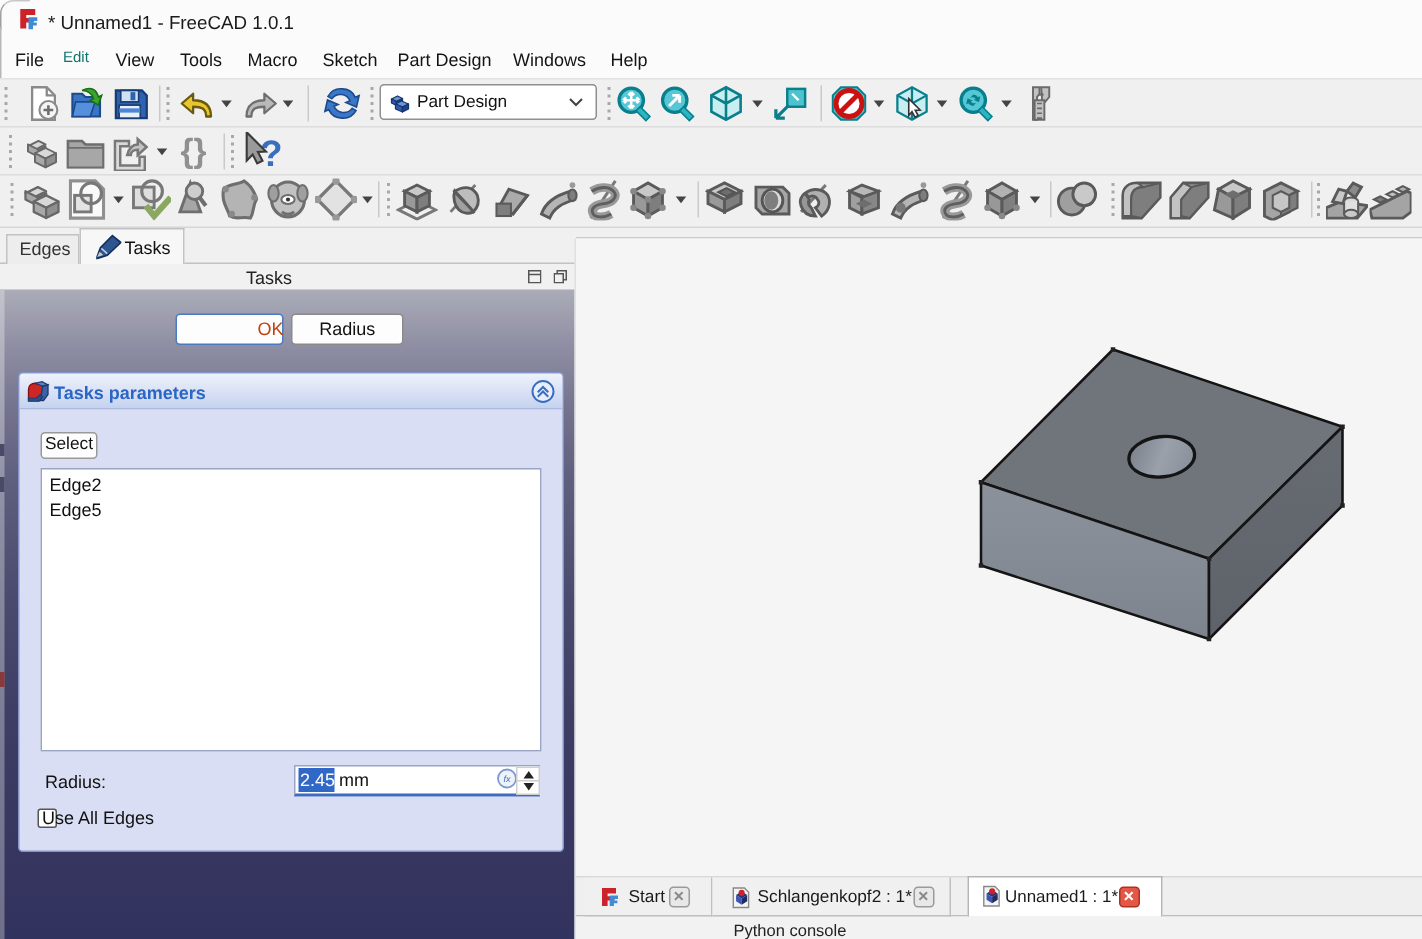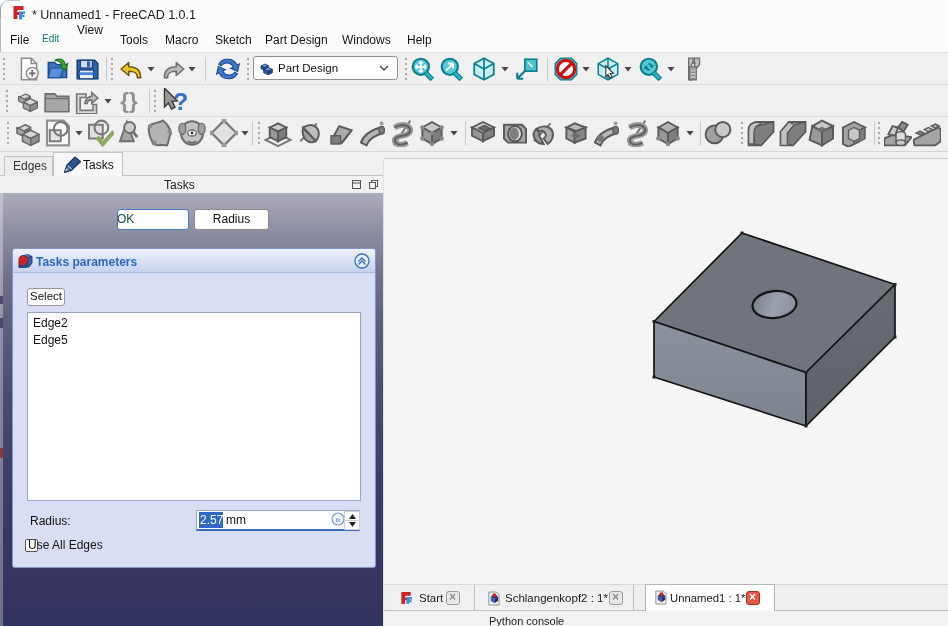--- a/index.html
+++ b/index.html
@@ -3,21 +3,21 @@
 <div class="ab" style="left:0;top:0;width:948px;height:52px;background:#fbfbfb"></div>
 <div class="ab" style="left:0;top:0;width:20px;height:20px;border-left:1.5px solid #a0a0a0;border-top:1.5px solid #c8c8c8;border-top-left-radius:9px"></div>
 <div class="ab" style="left:0;top:18px;width:1px;height:34px;background:#b8b8b8"></div>
 <svg class="ab" style="left:12px;top:5px" width="13" height="15" viewBox="0 0 12 15">
     <path d="M1 1h10v4h-6v2h5v3h-5v4H1z" fill="#cc2229"></path>
     <path d="M6 6h6v2.5h-3v1h2.5v2H9V14H6z" fill="#418bd4" transform="translate(0.5,0.5)"></path>
   </svg>
 <div class="ab" style="left:32px;top:7.5px;font-size:12.5px;color:#1a1a1a">* Unnamed1 - FreeCAD 1.0.1</div>
 <div class="ab" style="left:10px;top:33px;font-size:12px;color:#141414">File</div>
 <div class="ab" style="left:42px;top:33px;font-size:10px;color:#0f766e">Edit</div>
-<div class="ab" style="left:77px;top:23px;font-size:12px;color:#141414">View</div>
+<div class="ab" style="left:77px;top:33px;font-size:12px;color:#141414">View</div>
 <div class="ab" style="left:120px;top:33px;font-size:12px;color:#141414">Tools</div>
 <div class="ab" style="left:165px;top:33px;font-size:12px;color:#141414">Macro</div>
 <div class="ab" style="left:215px;top:33px;font-size:12px;color:#141414">Sketch</div>
 <div class="ab" style="left:265px;top:33px;font-size:12px;color:#141414">Part Design</div>
 <div class="ab" style="left:342px;top:33px;font-size:12px;color:#141414">Windows</div>
 <div class="ab" style="left:407px;top:33px;font-size:12px;color:#141414">Help</div>
 <div class="ab" style="left:0;top:52px;width:948px;height:99px;background:#f0f0f0;border-top:1px solid #e2e2e2"></div>
 <div class="ab" style="left:0;top:84px;width:948px;height:1px;background:#dcdcdc"></div>
 <div class="ab" style="left:0;top:116px;width:948px;height:1px;background:#dcdcdc"></div>
 <div class="ab" style="left:0;top:151px;width:948px;height:1px;background:#d6d6d6"></div>
@@ -558,21 +558,21 @@
 <svg class="ab" style="left:352px;top:180px" width="9" height="9" viewBox="0 0 9 9">
     <rect x="0.5" y="0.5" width="8" height="8" fill="none" stroke="#555"></rect>
     <path d="M0.5 3h8" stroke="#555"></path>
   </svg>
 <svg class="ab" style="left:369px;top:180px" width="9" height="9" viewBox="0 0 9 9">
     <rect x="2.5" y="0.5" width="6" height="6" fill="none" stroke="#555"></rect>
     <rect x="0.5" y="2.5" width="6" height="6" fill="#f1f1f1" stroke="#555"></rect>
   </svg>
 <div class="ab" style="left:0;top:193px;width:383px;height:433px;background:linear-gradient(180deg,#abacb8 0%,#8d8da3 9%,#74748f 18%,#5f5f7f 29%,#4a4a6e 48%,#3b3b63 71%,#32325e 100%)"></div>
 <div class="ab" style="left:117px;top:209px;width:72px;height:21px;background:#fdfdfd;border:1.5px solid #4a7ac0;border-radius:3px"></div>
-<div class="ab" style="left:117px;top:212px;width:72px;text-align:left;font-size:12px;color:#14532d">OK</div>
+<div class="ab" style="left:117px;top:212px;width:72px;text-align:right;font-size:12px;color:#c2410c">OK</div>
 <div class="ab" style="left:194px;top:209px;width:75px;height:21px;background:#fdfdfd;border:1px solid #8a8a8a;border-radius:3px"></div>
 <div class="ab" style="left:194px;top:212px;width:75px;text-align:center;font-size:12px;color:#111">Radius</div>
 <div class="ab" style="left:12px;top:248px;width:364px;height:320px;background:#d9def4;border:1px solid #8494c8;border-radius:3px"></div>
 <div class="ab" style="left:13px;top:249px;width:362px;height:24px;background:linear-gradient(180deg,#eef2fb,#c6d2ee);border-bottom:1px solid #aabade;border-radius:3px 3px 0 0"></div>
 <svg class="ab" style="left:18px;top:253px" width="16" height="16" viewBox="0 0 16 16">
     <path d="M1 6.5C1 4 3 2.5 5.5 2.5L10 3l3 1.5-1 6-4 3.5H1z" fill="#cc2626" stroke="#7e1212" stroke-width="0.9"></path>
     <path d="M5.5 2.5L10 1.5l4 2-3.5 1z" fill="#5b82c0" stroke="#1c3a70" stroke-width="0.8"></path>
     <path d="M10.5 4.5L14 3.5l0 6.5-3 4-3.5 0 2-4z" fill="#3a62a4" stroke="#1c3a70" stroke-width="0.9"></path>
     <path d="M1 14.5h7l2.5-3-1.5-1.5-3 2.5H1z" fill="#2c4f8c" stroke="#1c3a70" stroke-width="0.8"></path>
   </svg>
@@ -581,21 +581,21 @@
     <circle cx="8" cy="8" r="7" fill="#e8eefa" stroke="#3a6ec0" stroke-width="1.3"></circle>
     <path d="M4.5 8.5L8 5l3.5 3.5M4.5 11.5L8 8l3.5 3.5" fill="none" stroke="#3a6ec0" stroke-width="1.4"></path>
   </svg>
 <div class="ab" style="left:27px;top:288px;width:38px;height:18px;background:#fdfdfd;border:1px solid #999;border-radius:3px"></div>
 <div class="ab" style="left:27px;top:290px;width:38px;text-align:center;font-size:11.5px;color:#111">Select</div>
 <div class="ab" style="left:27px;top:312px;width:334px;height:189px;background:#fff;border:1px solid #9aa4c4"></div>
 <div class="ab" style="left:33px;top:315px;font-size:12px;color:#111;line-height:17px">Edge2<br>Edge5</div>
 <div class="ab" style="left:30px;top:514px;font-size:12px;color:#111">Radius:</div>
 <div class="ab" style="left:196px;top:510px;width:164px;height:21px;background:#fff;border:1px solid #9aa4c4;border-bottom:2px solid #3c6cbe"></div>
 <div class="ab" style="left:199px;top:512px;width:24px;height:16px;background:#3068c8"></div>
-<div class="ab" style="left:200px;top:513px;font-size:12px;color:#fff">2.57</div>
+<div class="ab" style="left:200px;top:513px;font-size:12px;color:#fff">2.45</div>
 <div class="ab" style="left:226px;top:513px;font-size:12px;color:#111">mm</div>
 <svg class="ab" style="left:331px;top:512px" width="14" height="14" viewBox="0 0 14 14">
     <circle cx="7" cy="7" r="6" fill="#eef2fa" stroke="#7a9ad0" stroke-width="1.2"></circle>
     <text x="7" y="9.5" font-size="6" font-style="italic" fill="#3a6ec0" text-anchor="middle">fx</text>
   </svg>
 <div class="ab" style="left:344px;top:511px;width:16px;height:19px;background:#fff;border:1px solid #cfcfcf"></div>
 <div class="ab" style="left:344px;top:520px;width:16px;height:1px;background:#cfcfcf"></div>
 <svg class="ab" style="left:348px;top:513px" width="9" height="7" viewBox="0 0 9 7">
     <path d="M4.5 1L8 6H1z" fill="#222"></path>
   </svg>

